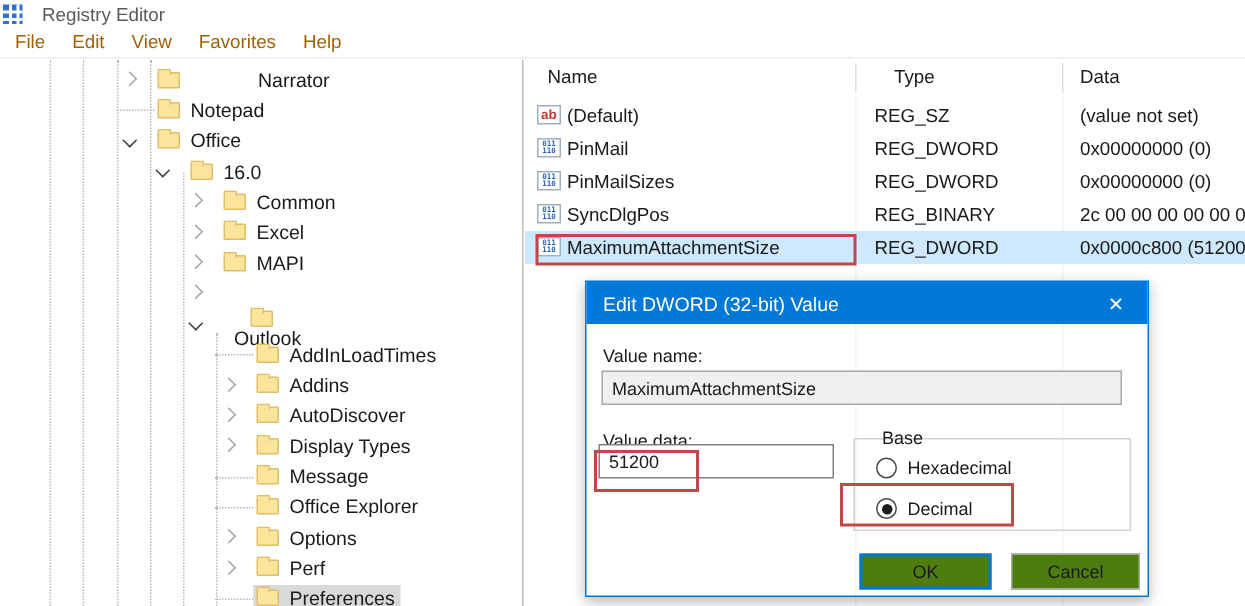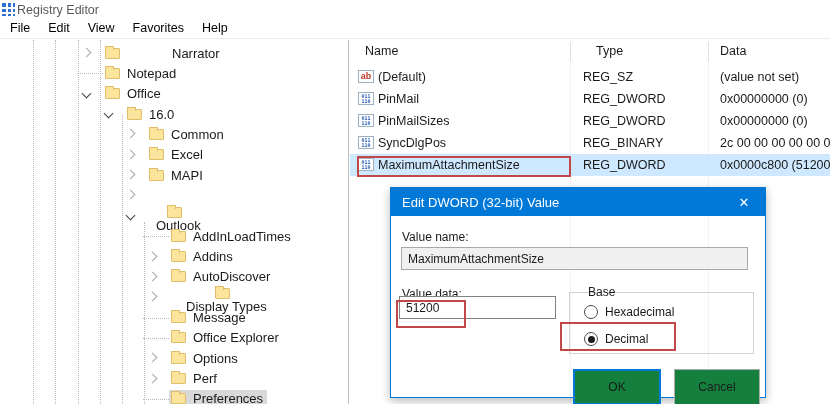--- a/index.html
+++ b/index.html
@@ -12,23 +12,23 @@
   
   .titlebar { position:absolute; left:0; top:0; right:0; height:17px; display:flex; align-items:center; }
   .app-icon { width:13px; height:13px; margin-left:2px; margin-top:2px;
     background:
       linear-gradient(#fff,#fff) 4px 0/2px 13px no-repeat,
       linear-gradient(#fff,#fff) 9px 0/2px 13px no-repeat,
       linear-gradient(#fff,#fff) 0 4px/13px 2px no-repeat,
       linear-gradient(#fff,#fff) 0 9px/13px 2px no-repeat,
       #2f6fd0;
   }
-  .title-text { margin-left:2px; color:#5a5a5a; font-size:12.5px; margin-top:2px; }
+  .title-text { margin-left:13px; color:#5a5a5a; font-size:12.5px; margin-top:2px; }
   .menubar { position:absolute; left:0; top:17px; right:0; height:22px; display:flex; align-items:center; padding-left:1px; border-bottom:1px solid #ececec; background:#fff; }
-  .menu-item { padding:3px 9px; font-size:12.5px; color:#000000; }
+  .menu-item { padding:3px 9px; font-size:12.5px; color:#a16207; }
 
   
   .tree-pane { position:absolute; left:0; top:40px; width:348px; bottom:0; background:#fff; overflow:hidden; }
   .guide { position:absolute; width:0; border-left:1px dotted #b8b8b8; }
   .tree-row { position:absolute; left:0; right:0; height:20px; }
   .chev { position:absolute; width:7px; height:7px; top:6px; }
   .chev.collapsed { border-right:1.4px solid #a6a6a6; border-bottom:1.4px solid #a6a6a6; transform:rotate(-45deg); }
   .chev.expanded  { border-right:1.6px solid #404040; border-bottom:1.6px solid #404040; transform:rotate(45deg); }
   .stub { position:absolute; top:10px; border-top:1px dotted #b8b8b8; height:0; }
   .tree-content { position:absolute; top:1px; display:inline-flex; align-items:center; height:18px; padding:0 4px 0 2px; white-space:nowrap; }
@@ -66,21 +66,21 @@
   .field { position:absolute; font-size:12px; display:flex; align-items:center; padding-left:6px; white-space:nowrap; }
   .field.readonly { background:#f0f0f0; border:1px solid #a9a9a9; }
   .field.editable { background:#fff; border:1px solid #808080; }
   .groupbox { position:absolute; border:1px solid #d2d2d2; }
   .groupbox-label { position:absolute; top:-8px; left:14px; background:var(--dlg-bg); padding:0 4px; font-size:12px; }
   .radio-row { position:absolute; left:14px; display:flex; align-items:center; }
   .radio-circle { width:14px; height:14px; border:1px solid #4a4a4a; border-radius:50%; background:#fff; display:flex; align-items:center; justify-content:center; }
   .radio-circle .dot { width:7px; height:7px; border-radius:50%; background:#1c1c1c; display:none; }
   .radio-row.selected .radio-circle .dot { display:block; }
   .radio-label { margin-left:7px; font-size:12px; }
-  .btn { position:absolute; height:36px; background:#15803d; font-size:12px; display:flex; align-items:center; justify-content:center; font-family:"Liberation Sans", sans-serif; }
+  .btn { position:absolute; height:24px; background:#4d7c0f; font-size:12px; display:flex; align-items:center; justify-content:center; font-family:"Liberation Sans", sans-serif; }
   .btn.default { border:2px solid var(--blue); }
   .btn.normal { border:1px solid #acacac; }
 
   
   .annotation { position:absolute; border:2px solid var(--red); z-index:30; pointer-events:none; }
 </style>
 </head>
 <body>
 
 <div id="app">
@@ -181,21 +181,21 @@
         </div>
         <div class="tree-row" style="top: 226.85px;">
           <div class="chev collapsed" style="left: 149px;"></div>
           <div class="tree-content" style="left: 169px;">
             <div class="folder"></div>
             <span class="tree-label">AutoDiscover</span>
           </div>
         </div>
         <div class="tree-row" style="top: 247.2px;">
           <div class="chev collapsed" style="left: 149px;"></div>
-          <div class="tree-content" style="left: 177px; flex-direction: column;">
+          <div class="tree-content" style="left: 169px;">
             <div class="folder"></div>
             <span class="tree-label">Display Types</span>
           </div>
         </div>
         <div class="tree-row" style="top: 267.55px;">
           <div class="stub" style="left: 143px; width: 26px;"></div>
           <div class="tree-content" style="left: 169px;">
             <div class="folder"></div>
             <span class="tree-label">Message</span>
           </div>

